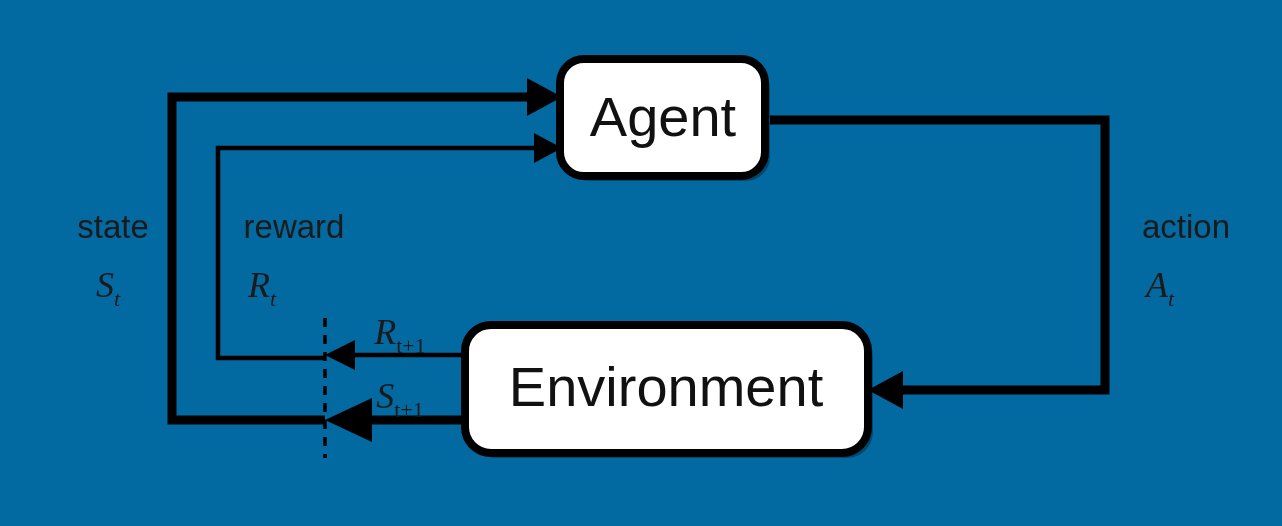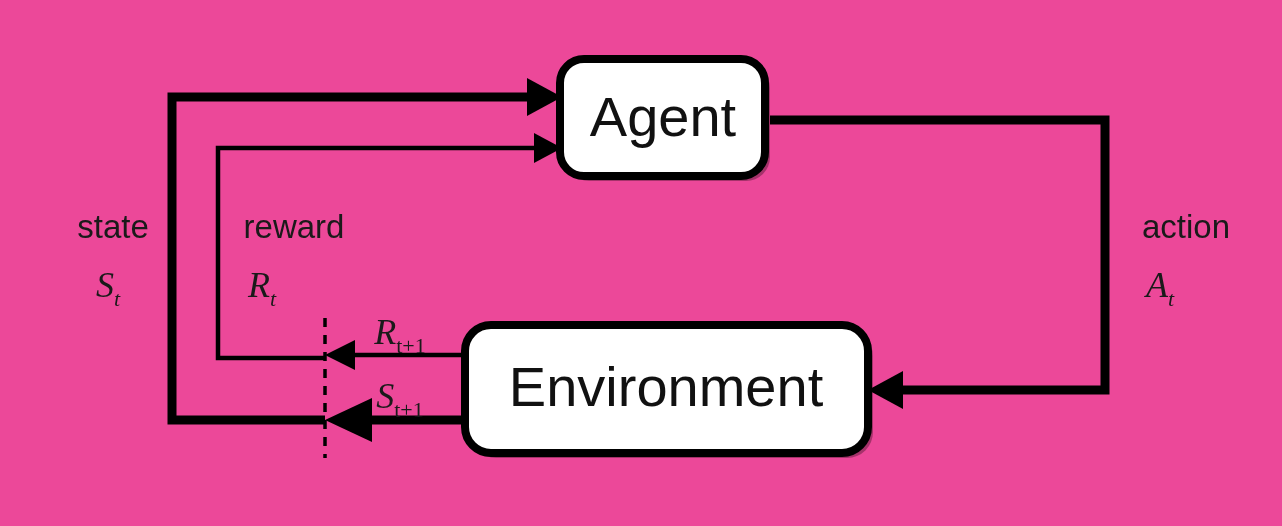--- a/index.html
+++ b/index.html
@@ -10,21 +10,21 @@
   body {
     width: 1282px;
     height: 526px;
     overflow: hidden;
     font-family: "Liberation Sans", sans-serif;
   }
   #diagram-root {
     position: relative;
     width: 1282px;
     height: 526px;
-    background: #ec4899;
+    background: #0369a1;
   }
   svg.canvas {
     position: absolute;
     top: 0;
     left: 0;
     width: 1282px;
     height: 526px;
     display: block;
   }
   .box-label {

